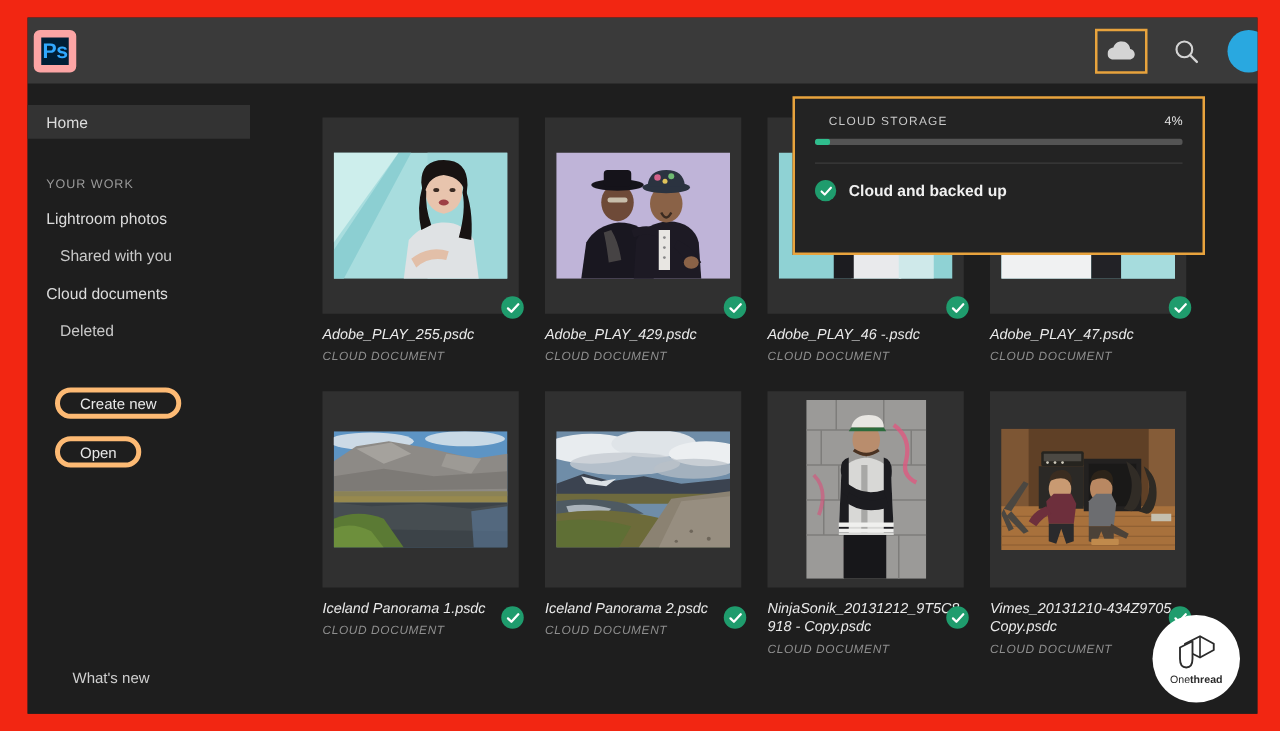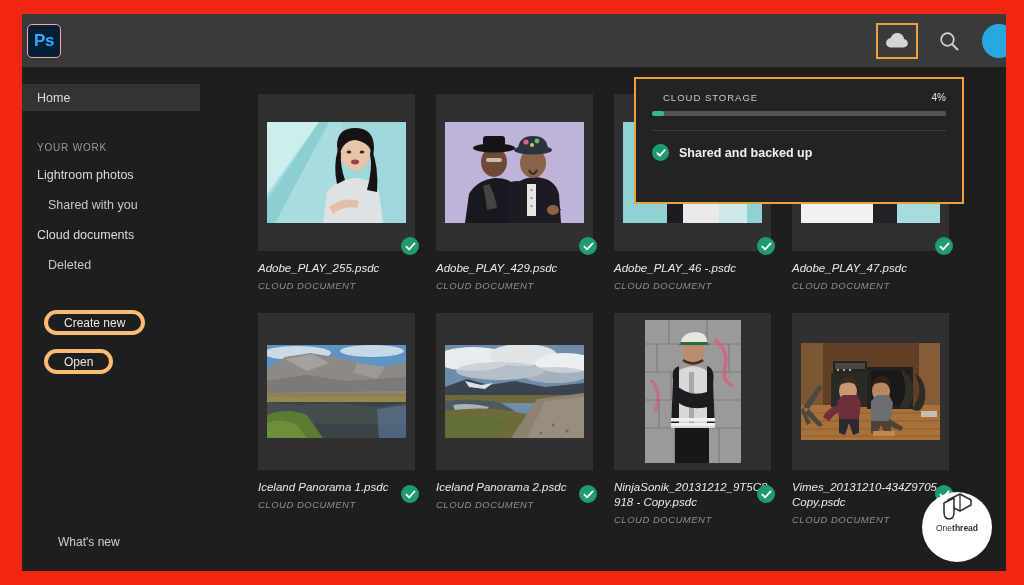--- a/index.html
+++ b/index.html
@@ -21,21 +21,21 @@
   #titlebar {
     position: absolute; left: 0; top: 0;
     width: 984px; height: 53px;
     background: #3a3a3a;
     display: flex; align-items: center;
   }
   #ps-logo {
     margin-left: 5px;
     width: 34px; height: 34px;
     background: #001e36;
-    border: 1px solid #fca5a5;
+    border: 6px solid #fca5a5;
     border-radius: 5px;
     color: #31a8ff;
     font-size: 17px; font-weight: bold;
     display: flex; align-items: center; justify-content: center;
     letter-spacing: -0.5px;
   }
   #titlebar-right {
     margin-left: auto;
     display: flex; align-items: center;
     height: 100%;
@@ -178,21 +178,21 @@
     margin-right: 10px;
   }
   #sync-text { color: #f0f0f0; font-size: 12.5px; font-weight: bold; }
 
   
   #watermark {
     position: absolute; right: 14px; bottom: 9px;
     width: 70px; height: 70px; border-radius: 50%;
     background: #ffffff;
     display: flex; flex-direction: column;
-    align-items: center; justify-content: flex-start;
+    align-items: center; justify-content: center;
     z-index: 50;
   }
   #wm-text { font-size: 8.5px; color: #2b2b2b; margin-top: 1px; }
   #wm-text b { font-weight: bold; }
 </style>
 </head>
 <body>
 
 <div id="app-window">
 
@@ -527,21 +527,21 @@
         <div id="progress-fill" style="width: 4%; background: rgb(47, 189, 141);"></div>
       </div>
       <div id="popup-divider"></div>
     </div>
     <div id="popup-sync">
       <div id="sync-icon">
         <svg width="10" height="10" viewBox="0 0 12 12">
             <path d="M1.5 6.2 L4.5 9.2 L10.5 2.6" stroke="#fff" stroke-width="2" fill="none" stroke-linecap="round" stroke-linejoin="round"></path>
           </svg>
       </div>
-      <div id="sync-text">Shared and backed up</div>
+      <div id="sync-text">Cloud and backed up</div>
     </div>
   </div>
 
   <div id="watermark">
     <svg width="34" height="30" viewBox="0 0 34 30">
       <path d="M8 8 L20 2 L31 8 L31 13 L20 19 L8 13 Z" fill="none" stroke="#2b2b2b" stroke-width="1.5" stroke-linejoin="round"></path>
       <path d="M20 2 L20 19" fill="none" stroke="#2b2b2b" stroke-width="1.3"></path>
       <path d="M4 11 L14 6 L14 20 Q14 27 9 27 Q4 27 4 20 Z" fill="#fff" stroke="#2b2b2b" stroke-width="1.5" stroke-linejoin="round"></path>
     </svg>
     <div id="wm-text"><span>One</span><b>thread</b></div>

